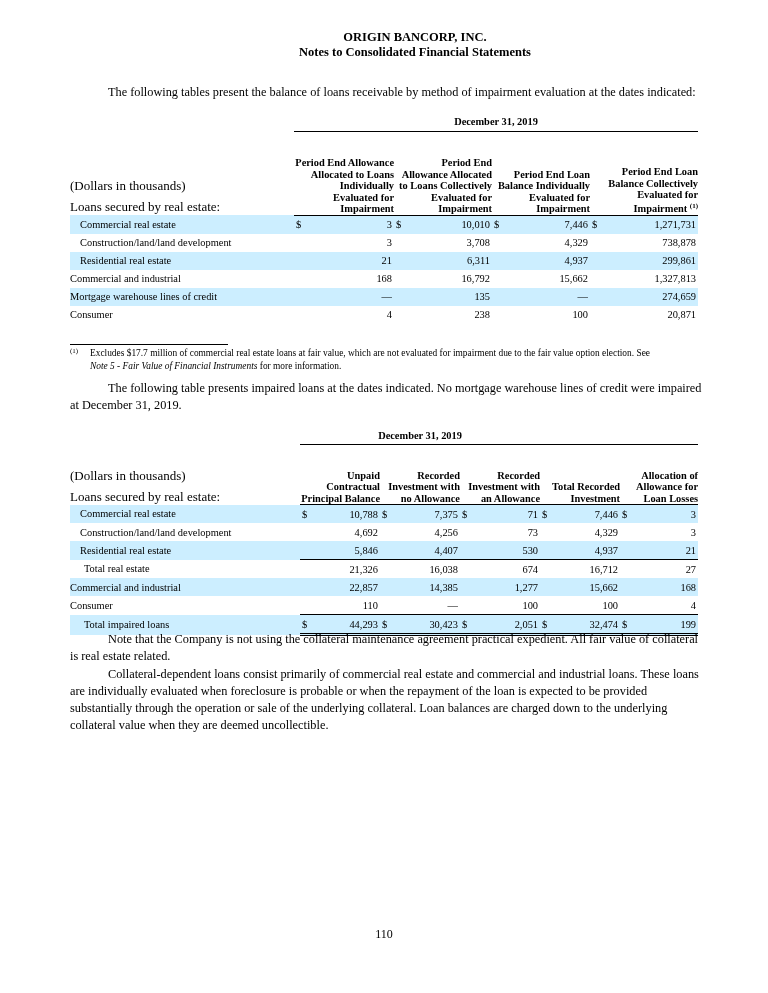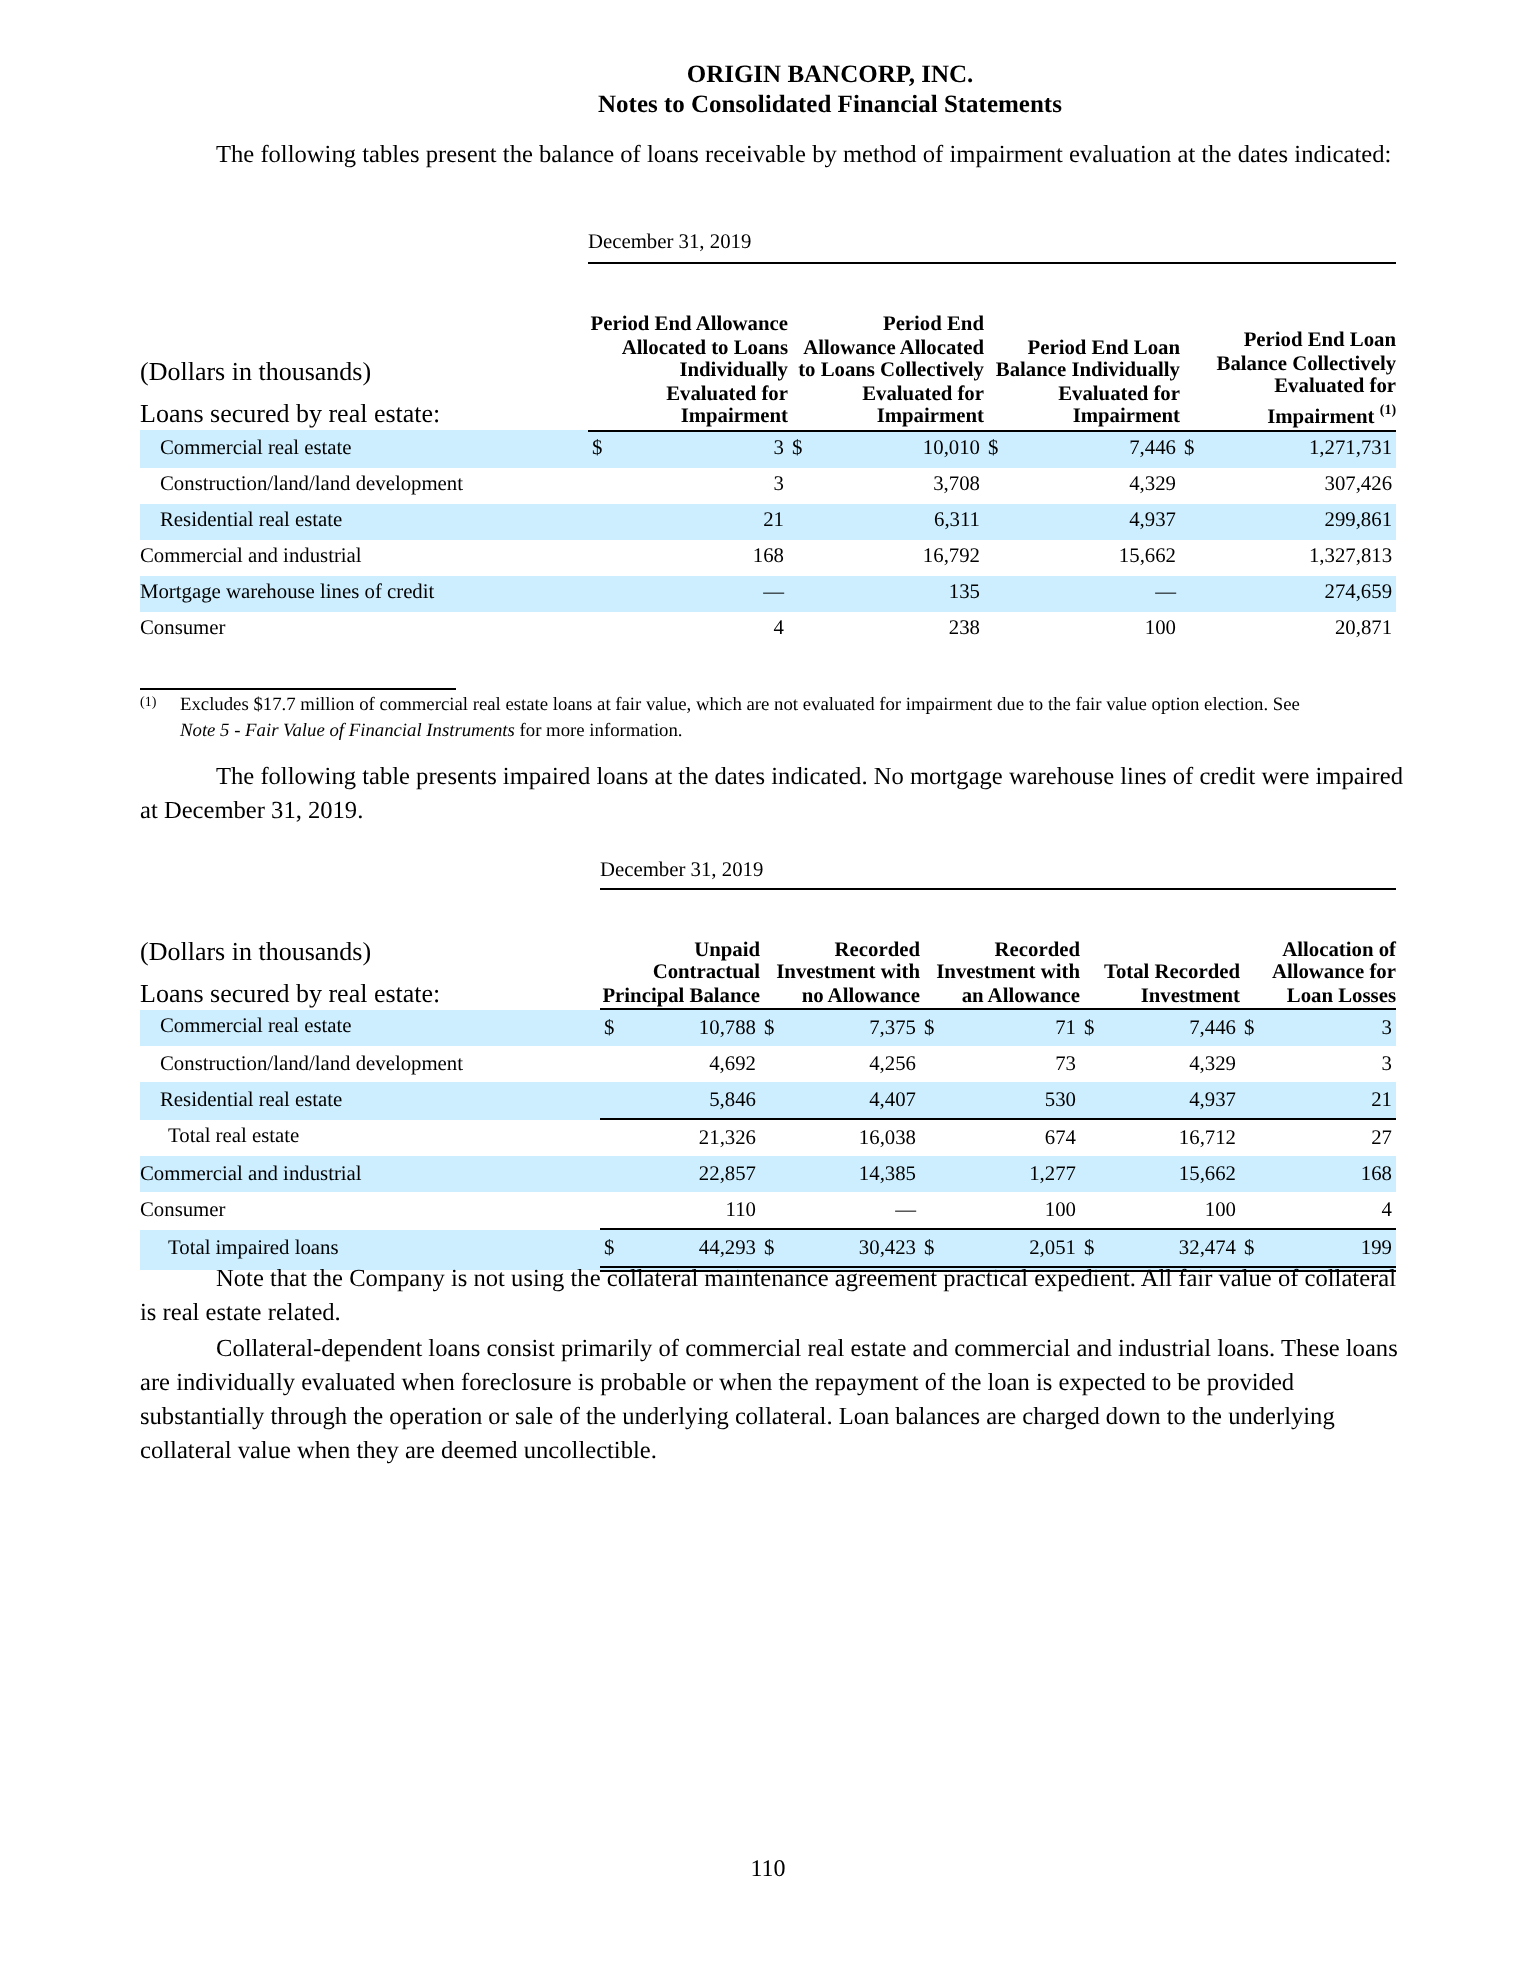--- a/index.html
+++ b/index.html
@@ -18,39 +18,39 @@
   }
   table.fin td { padding: 0; height: 18px; vertical-align: middle; white-space: nowrap; }
   table.fin tr.shade td { background: #cceeff; }
   table.fin td.lbl { padding-left: 0; }
   table.fin td.lbl.i1 { padding-left: 10px; }
   table.fin td.lbl.i2 { padding-left: 14px; }
   table.fin td.dol { text-align: left; padding-left: 2px; }
   table.fin td.num { text-align: right; padding-right: 2px; }
   .colhead { text-align: right; font-weight: bold; font-size: 10.4px; line-height: 11.5px; vertical-align: bottom !important; white-space: normal !important; }
   .colhead.ul { border-bottom: 1.5px solid #000; }
-  .datehead { font-weight: normal; border-bottom: 1.5px solid #000; height: 16px !important; }
+  .datehead { text-align: center; font-weight: bold; border-bottom: 1.5px solid #000; height: 16px !important; }
   .hdrlbl { font-size: 13px; vertical-align: bottom !important; line-height: 17px; }
   td.top1 { border-top: 1px solid #000; }
   td.dbl { border-bottom: 3px double #000; }
   .fnline { position: absolute; left: 70px; top: 344px; width: 158px; border-top: 1px solid #000; }
   .fn { position: absolute; left: 70px; top: 347px; width: 640px; font-size: 9.4px; line-height: 13px; }
   .fn .mark { position: absolute; left: 0; top: -2px; font-size: 7px; }
   .fn .txt { position: absolute; left: 20px; width: 620px; }
   .fn i { font-style: italic; }
   sup { font-size: 7px; }
   .pgnum { position: absolute; left: 0; width: 768px; top: 927px; text-align: center; font-size: 12px; }
 </style>
 </head>
 <body>
 
 <div class="hdr" style="top:30px">ORIGIN BANCORP, INC.</div>
 <div class="hdr" style="top:45px">Notes to Consolidated Financial Statements</div>
 
-<div class="para" style="top:69px"><span class="indent"></span><span>The following tables present the balance of loans receivable by method of impairment evaluation at the dates indicated:</span></div>
+<div class="para" style="top:84px"><span class="indent"></span><span>The following tables present the balance of loans receivable by method of impairment evaluation at the dates indicated:</span></div>
 
 <table class="fin" style="top:113px">
   <colgroup>
     <col style="width:224px">
     <col style="width:12px">
       <col style="width:88px">
     <col style="width:12px">
       <col style="width:86px">
     <col style="width:16px">
       <col style="width:82px">
@@ -87,21 +87,21 @@
       </tr>
       <tr>
         <td class="lbl i1">Construction/land/land development</td>
         <td class="dol"></td>
         <td class="num">3</td>
         <td class="dol"></td>
         <td class="num">3,708</td>
         <td class="dol"></td>
         <td class="num">4,329</td>
         <td class="dol"></td>
-        <td class="num">307,426</td>
+        <td class="num">738,878</td>
       </tr>
       <tr class="shade">
         <td class="lbl i1">Residential real estate</td>
         <td class="dol"></td>
         <td class="num">21</td>
         <td class="dol"></td>
         <td class="num">6,311</td>
         <td class="dol"></td>
         <td class="num">4,937</td>
         <td class="dol"></td>

